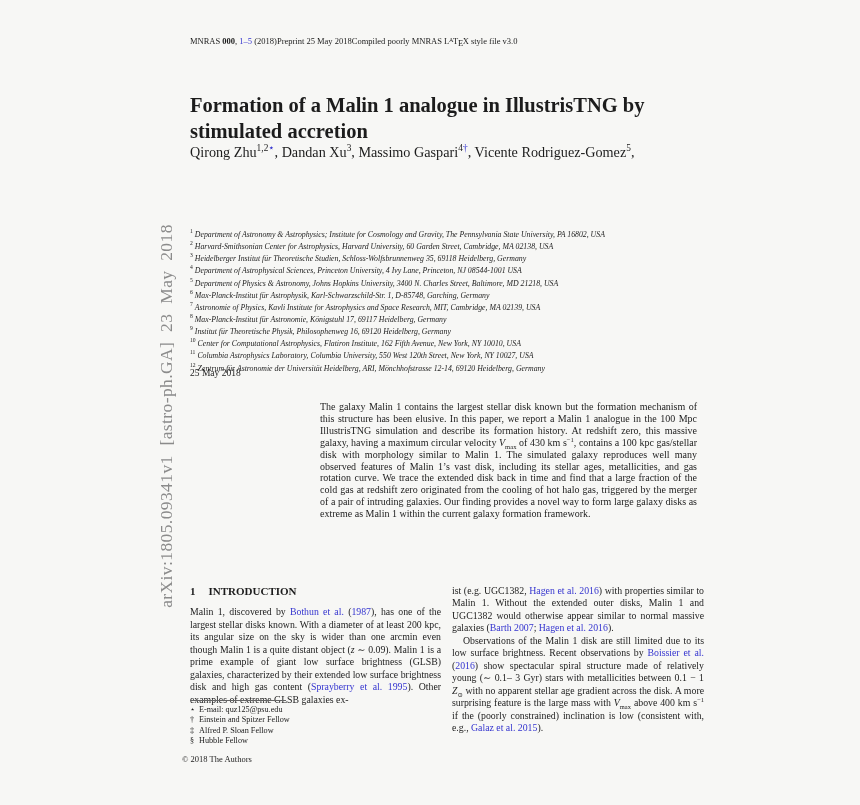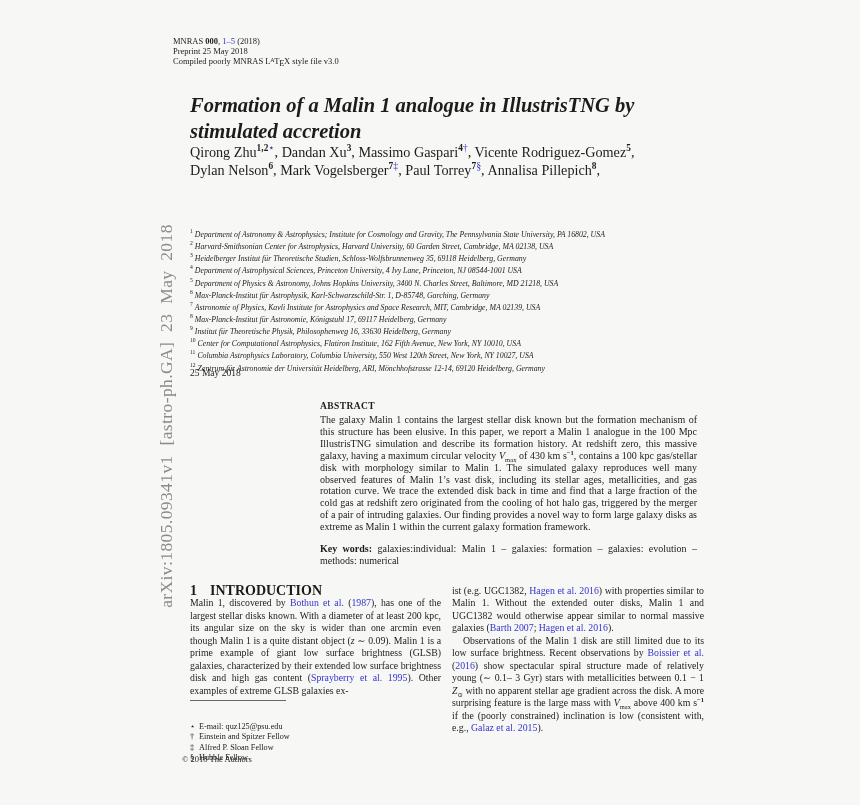--- a/index.html
+++ b/index.html
@@ -9,37 +9,37 @@
     font-family:"Liberation Serif","DejaVu Serif",serif;
     color:#1c1c1c;
     -webkit-font-smoothing:antialiased;
   }
   .page{position:relative;width:860px;height:805px;}
 
   
   .s-b{font-weight:bold;}
   .s-i{font-style:italic;}
   .s-l{color:#3434cf;}
-  .s-sup{vertical-align:super;font-size:0.66em;line-height:0;font-weight:bold;}
+  .s-sup{vertical-align:super;font-size:0.66em;line-height:0;}
   .s-sub{vertical-align:sub;font-size:0.66em;line-height:0;}
   .s-supl{vertical-align:super;font-size:0.70em;line-height:0;color:#3434cf;}
   .s-lA{font-size:0.72em;vertical-align:0.30em;margin:0 -0.05em;}
   .s-lE{vertical-align:-0.20em;margin:0 -0.05em;}
 
   
   .running-header{
-    position:absolute;top:36px;left:173px;width:516px;
+    position:absolute;top:36px;left:190px;width:516px;
     display:flex;justify-content:flex-start;
-    font-size:8.5px;white-space:nowrap;flex-direction:column;
+    font-size:8.5px;white-space:nowrap;
   }
 
   
   .paper-title{
     position:absolute;top:78px;left:190px;width:505px;
-    font-size:20.5px;font-weight:bold;line-height:26px;font-style:italic;
+    font-size:20.5px;font-weight:bold;line-height:26px;
   }
   .authors{
     position:absolute;top:144px;left:190px;width:516px;
     font-size:14.2px;line-height:17.6px;
   }
   .affils{
     position:absolute;top:227px;left:190px;width:516px;
     font-size:7.8px;line-height:9.55px;font-style:italic;
   }
   .affil sup{font-style:normal;font-size:0.72em;margin-right:2px;}
@@ -49,28 +49,28 @@
   .abstract{position:absolute;top:401px;left:320px;width:377px;}
   .abstract-heading{font-size:9.5px;font-weight:bold;letter-spacing:0.4px;margin-bottom:3px;}
   .abstract-body{font-size:10px;line-height:11.9px;text-align:justify;}
   .keywords{margin-top:10px;font-size:10px;line-height:11.9px;text-align:justify;}
   .keywords .kw-label{font-weight:bold;}
 
   
   .col{position:absolute;top:585px;font-size:9.8px;line-height:12.45px;text-align:justify;}
   .col-left{left:190px;width:251px;}
   .col-right{left:452px;width:252px;}
-  .section-heading{font-weight:bold;font-size:14px;text-align:left;}
+  .section-heading{font-weight:bold;font-size:11px;margin-bottom:9px;text-align:left;}
   .section-heading .sec-num{margin-right:13px;}
   .col-right p{margin:0;}
   .col-right p.indent{text-indent:11px;}
 
   
   .fn-rule{position:absolute;top:700px;left:190px;width:96px;border-top:0.8px solid #666;}
-  .footnotes{position:absolute;top:722px;left:190px;width:251px;font-size:8.2px;line-height:10.3px;}
+  .footnotes{position:absolute;top:705px;left:190px;width:251px;font-size:8.2px;line-height:10.3px;}
   .footnote .fn-sym{display:inline-block;width:9px;}
   .copyright{position:absolute;top:754px;left:182px;font-size:8.5px;}
 
   
   .arxiv-watermark{
     position:absolute;left:166px;top:416px;
     transform:translate(-50%,-50%) rotate(-90deg);
     white-space:nowrap;
     font-size:17.5px;color:#8b8b8b;
     letter-spacing:0.4px;word-spacing:5px;
@@ -84,46 +84,41 @@
   <div class="running-header">
     <span><span>MNRAS </span><span class="s-b">000</span><span>, </span><span class="s-l">1–5</span><span> (2018)</span></span>
     <span>Preprint 25 May 2018</span>
     <span><span>Compiled poorly MNRAS L</span><span class="s-lA">A</span><span>T</span><span class="s-lE">E</span><span>X style file v3.0</span></span>
   </div>
 
   <h1 class="paper-title">Formation of a Malin 1 analogue in IllustrisTNG by stimulated accretion</h1>
 
   <div class="authors">
       <div><span>Qirong Zhu</span><span class="s-sup">1,2</span><span class="s-supl">⋆</span><span>, Dandan Xu</span><span class="s-sup">3</span><span>, Massimo Gaspari</span><span class="s-sup">4</span><span class="s-supl">†</span><span>, Vicente Rodriguez-Gomez</span><span class="s-sup">5</span><span>,</span></div>
-      <div><span>Dylan Nelson</span><span class="s-sup">6</span><span>, Mark Vogelsberger</span><span class="s-sup">7</span><span class="s-supl">‡</span><span>, Paul Torrey</span><span class="s-sup">7</span><span class="s-supl">§</span><span>, Annalisa Pillepich</span><span class="s-sup">8</span><span>,</span></div>
     </div>
 
   <div class="affils">
       <div class="affil"><sup>1</sup><span>Department of Astronomy &amp; Astrophysics; Institute for Cosmology and Gravity, The Pennsylvania State University, PA 16802, USA</span></div>
       <div class="affil"><sup>2</sup><span>Harvard-Smithsonian Center for Astrophysics, Harvard University, 60 Garden Street, Cambridge, MA 02138, USA</span></div>
       <div class="affil"><sup>3</sup><span>Heidelberger Institut für Theoretische Studien, Schloss-Wolfsbrunnenweg 35, 69118 Heidelberg, Germany</span></div>
       <div class="affil"><sup>4</sup><span>Department of Astrophysical Sciences, Princeton University, 4 Ivy Lane, Princeton, NJ 08544-1001 USA</span></div>
       <div class="affil"><sup>5</sup><span>Department of Physics &amp; Astronomy, Johns Hopkins University, 3400 N. Charles Street, Baltimore, MD 21218, USA</span></div>
       <div class="affil"><sup>6</sup><span>Max-Planck-Institut für Astrophysik, Karl-Schwarzschild-Str. 1, D-85748, Garching, Germany</span></div>
       <div class="affil"><sup>7</sup><span>Astronomie of Physics, Kavli Institute for Astrophysics and Space Research, MIT, Cambridge, MA 02139, USA</span></div>
       <div class="affil"><sup>8</sup><span>Max-Planck-Institut für Astronomie, Königstuhl 17, 69117 Heidelberg, Germany</span></div>
-      <div class="affil"><sup>9</sup><span>Institut für Theoretische Physik, Philosophenweg 16, 33630 Heidelberg, Germany</span></div>
+      <div class="affil"><sup>9</sup><span>Institut für Theoretische Physik, Philosophenweg 16, 69120 Heidelberg, Germany</span></div>
       <div class="affil"><sup>10</sup><span>Center for Computational Astrophysics, Flatiron Institute, 162 Fifth Avenue, New York, NY 10010, USA</span></div>
       <div class="affil"><sup>11</sup><span>Columbia Astrophysics Laboratory, Columbia University, 550 West 120th Street, New York, NY 10027, USA</span></div>
       <div class="affil"><sup>12</sup><span>Zentrum für Astronomie der Universität Heidelberg, ARI, Mönchhofstrasse 12-14, 69120 Heidelberg, Germany</span></div>
     </div>
 
   <div class="dateline">25 May 2018</div>
 
   <div class="abstract">
-    <div class="abstract-heading">ABSTRACT</div>
     <div class="abstract-body"><span>The galaxy Malin 1 contains the largest stellar disk known but the formation mechanism of this structure has been elusive. In this paper, we report a Malin 1 analogue in the 100 Mpc IllustrisTNG simulation and describe its formation history. At redshift zero, this massive galaxy, having a maximum circular velocity </span><span class="s-i">V</span><span class="s-sub">max</span><span> of 430 km s</span><span class="s-sup">−1</span><span>, contains a 100 kpc gas/stellar disk with morphology similar to Malin 1. The simulated galaxy reproduces well many observed features of Malin 1’s vast disk, including its stellar ages, metallicities, and gas rotation curve. We trace the extended disk back in time and find that a large fraction of the cold gas at redshift zero originated from the cooling of hot halo gas, triggered by the merger of a pair of intruding galaxies. Our finding provides a novel way to form large galaxy disks as extreme as Malin 1 within the current galaxy formation framework.</span></div>
-    <div class="keywords">
-      <span class="kw-label">Key words:</span><span> galaxies:individual: Malin 1 – galaxies: formation – galaxies: evolution – methods: numerical</span>
-    </div>
   </div>
 
   <div class="col col-left">
     <div class="section-heading">
       <span class="sec-num">1</span><span>INTRODUCTION</span>
     </div>
     <div><span>Malin 1, discovered by </span><span class="s-l">Bothun et al.</span><span> (</span><span class="s-l">1987</span><span>), has one of the largest stellar disks known. With a diameter of at least 200 kpc, its angular size on the sky is wider than one arcmin even though Malin 1 is a quite distant object (</span><span class="s-i">z</span><span> ∼ 0.09). Malin 1 is a prime example of giant low surface brightness (GLSB) galaxies, characterized by their extended low surface brightness disk and high gas content (</span><span class="s-l">Sprayberry et al. 1995</span><span>). Other examples of extreme GLSB galaxies ex-</span></div>
   </div>
 
   <div class="col col-right">

